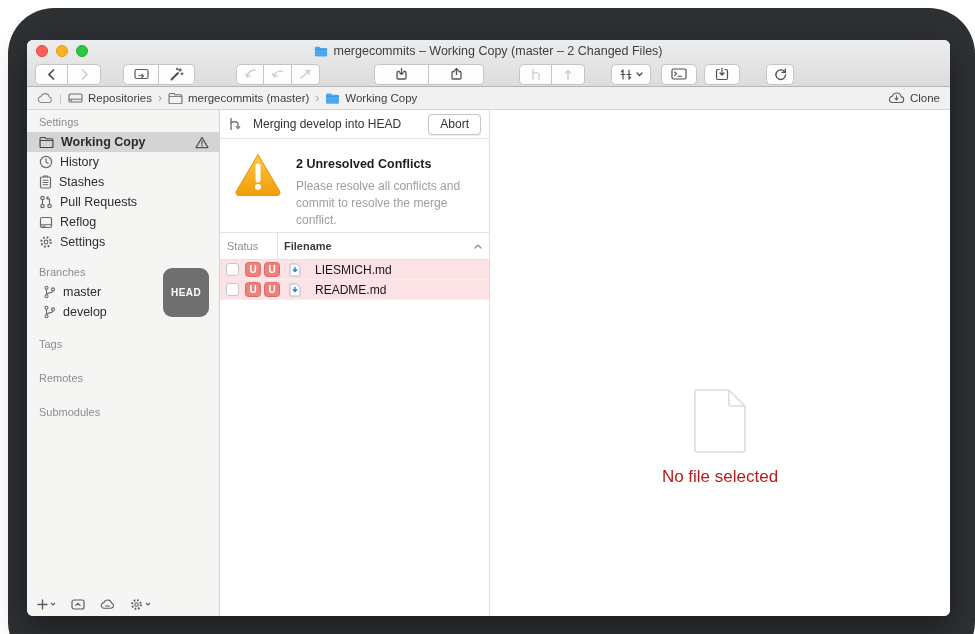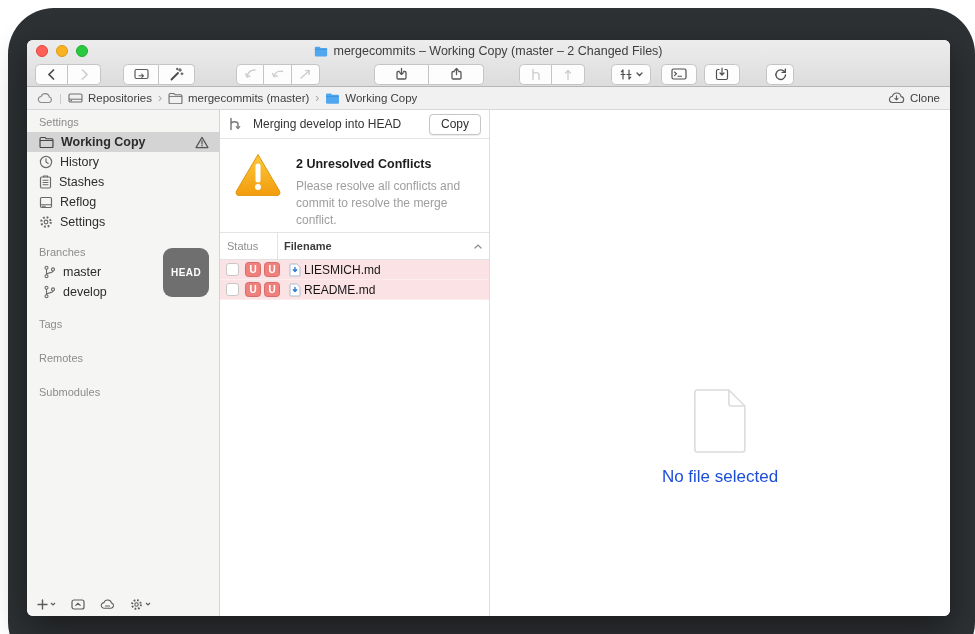--- a/index.html
+++ b/index.html
@@ -85,25 +85,25 @@
   .sort-ch { margin-left:auto; margin-right:7px; display:flex; }
   .frow { height:20px; background:#fbe2e4; display:flex; align-items:center;
           border-bottom:1px solid #fceced; flex:none; }
   .cbx { width:13px; height:13px; background:#fff; border:1px solid #c8c8c8; border-radius:3px;
          margin-left:6px; flex:none; }
   .ubadge { width:16px; height:15px; background:#f0807c; border:1px solid #d66d6b;
             border-radius:3.5px; color:#fff; font-size:10px; font-weight:700;
             display:flex; align-items:center; justify-content:center; flex:none; }
   .ubadge.b1 { margin-left:6px; } .ubadge.b2 { margin-left:3px; }
   .file-ic { margin-left:9px; display:flex; flex:none; }
-  .fname { margin-left:3px; font-size:12px; color:#161616; }
+  .fname { margin-left:14px; font-size:12px; color:#161616; }
 
   .detail { flex:1; background:#fff; position:relative; }
   .empty { position:absolute; top:278px; left:50%; transform:translateX(-50%); text-align:center; }
-  .empty-text { margin-top:13px; font-size:17px; color:#1d4ed8; white-space:nowrap; }
+  .empty-text { margin-top:13px; font-size:17px; color:#b91c1c; white-space:nowrap; }
 
   svg { display:block; }
 </style>
 </head>
 <body>
 
 <div class="frame"></div>
 
 <div class="window">
 
@@ -305,20 +305,30 @@
       </div>
 
       <div class="side-item">
         <svg width="13" height="14" viewBox="0 0 13 14">
             <rect x="1.5" y="2" width="10" height="11" rx="1.2" fill="none" stroke="#6a6a6a" stroke-width="1.2"></rect>
             <path d="M4.5 2V1h4v1M4 5.2h5M4 7.5h5M4 9.8h5" stroke="#6a6a6a" stroke-width="1.1" fill="none" stroke-linecap="round"></path>
           </svg>
         <span>Stashes</span>
       </div>
 
+      <div class="side-item">
+        <svg width="14" height="14" viewBox="0 0 14 14">
+            <circle cx="3.5" cy="3" r="1.7" fill="none" stroke="#6a6a6a" stroke-width="1.2"></circle>
+            <circle cx="3.5" cy="11" r="1.7" fill="none" stroke="#6a6a6a" stroke-width="1.2"></circle>
+            <circle cx="10.5" cy="11" r="1.7" fill="none" stroke="#6a6a6a" stroke-width="1.2"></circle>
+            <path d="M3.5 4.8v4.4M8 3h1c.9 0 1.5.7 1.5 1.5v4.7" fill="none" stroke="#6a6a6a" stroke-width="1.2" stroke-linecap="round"></path>
+            <path d="M9 1.7 7.8 3 9 4.3" fill="none" stroke="#6a6a6a" stroke-width="1.1" stroke-linecap="round"></path>
+          </svg>
+        <span>Pull Requests</span>
+      </div>
 
       <div class="side-item">
         <svg width="14" height="13" viewBox="0 0 14 13">
             <rect x="1.5" y="1.5" width="11" height="10" rx="1.2" fill="none" stroke="#6a6a6a" stroke-width="1.2"></rect>
             <path d="M1.5 8.7h11" stroke="#6a6a6a" stroke-width="1.1"></path>
             <path d="M3.3 10.3h3" stroke="#6a6a6a" stroke-width="1.1" stroke-linecap="round"></path>
           </svg>
         <span>Reflog</span>
       </div>
 
@@ -390,21 +400,21 @@
       </div>
     </div>
 
     <div class="middle">
       <div class="merge-bar">
         <svg width="13" height="14" viewBox="0 0 13 14">
             <path d="M3 1.5v11M3 7c0-3 7-3 7 0v4" fill="none" stroke="#7c7c7c" stroke-width="1.5" stroke-linecap="round"></path>
             <path d="M8.3 9.6 10 11.6l1.7-2" fill="none" stroke="#7c7c7c" stroke-width="1.3" stroke-linecap="round" stroke-linejoin="round"></path>
           </svg>
         <span>Merging develop into HEAD</span>
-        <button class="abort-btn">Copy</button>
+        <button class="abort-btn">Abort</button>
       </div>
 
       <div class="conflict">
         <svg width="48" height="44" viewBox="0 0 48 44">
           <defs>
               <linearGradient id="wg" x1="0" y1="0" x2="0" y2="1">
                 <stop offset="0" stop-color="#fcc93d"></stop>
                 <stop offset="1" stop-color="#f29b0c"></stop>
               </linearGradient>
             </defs>

